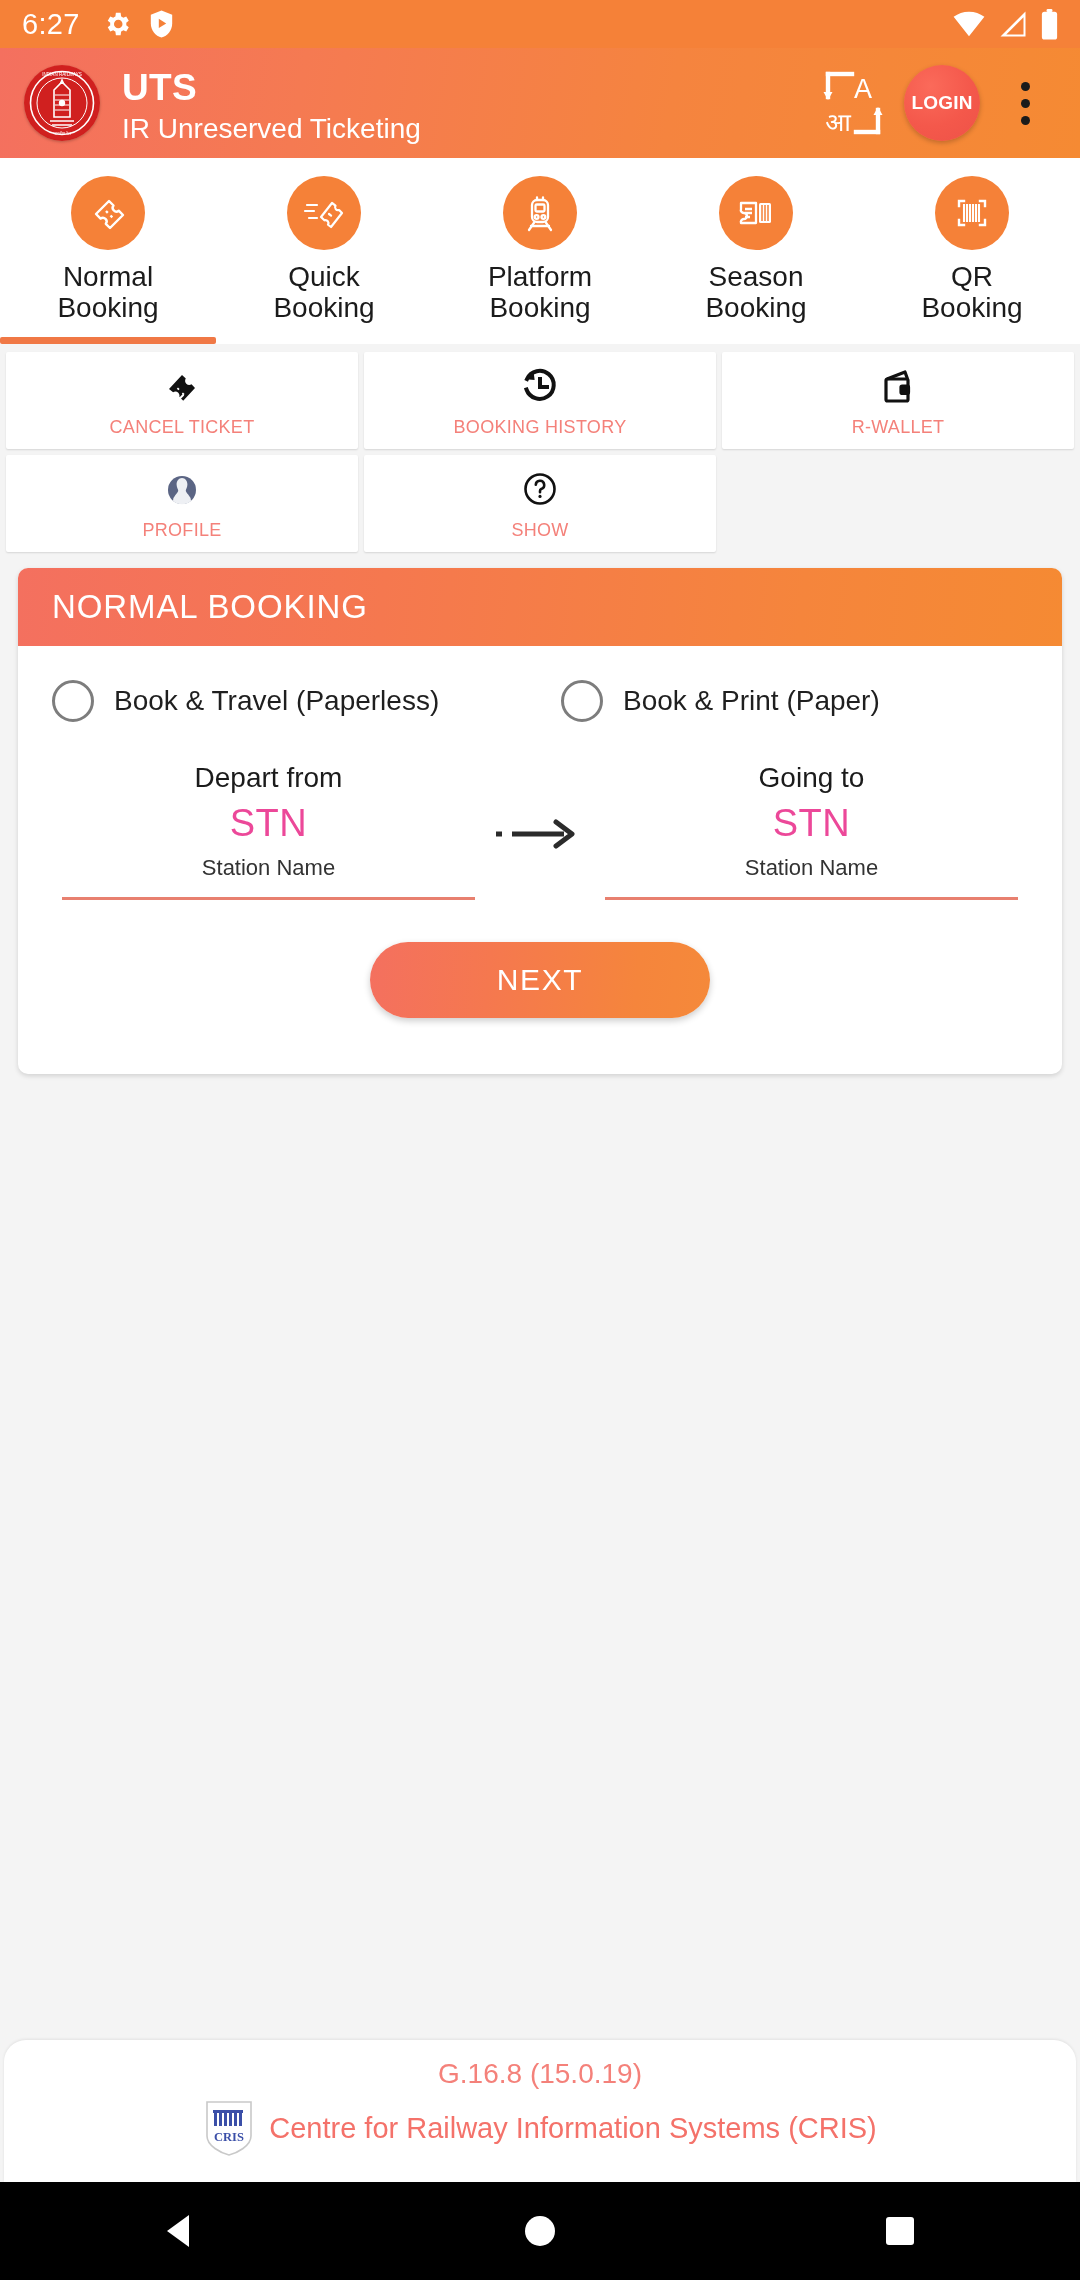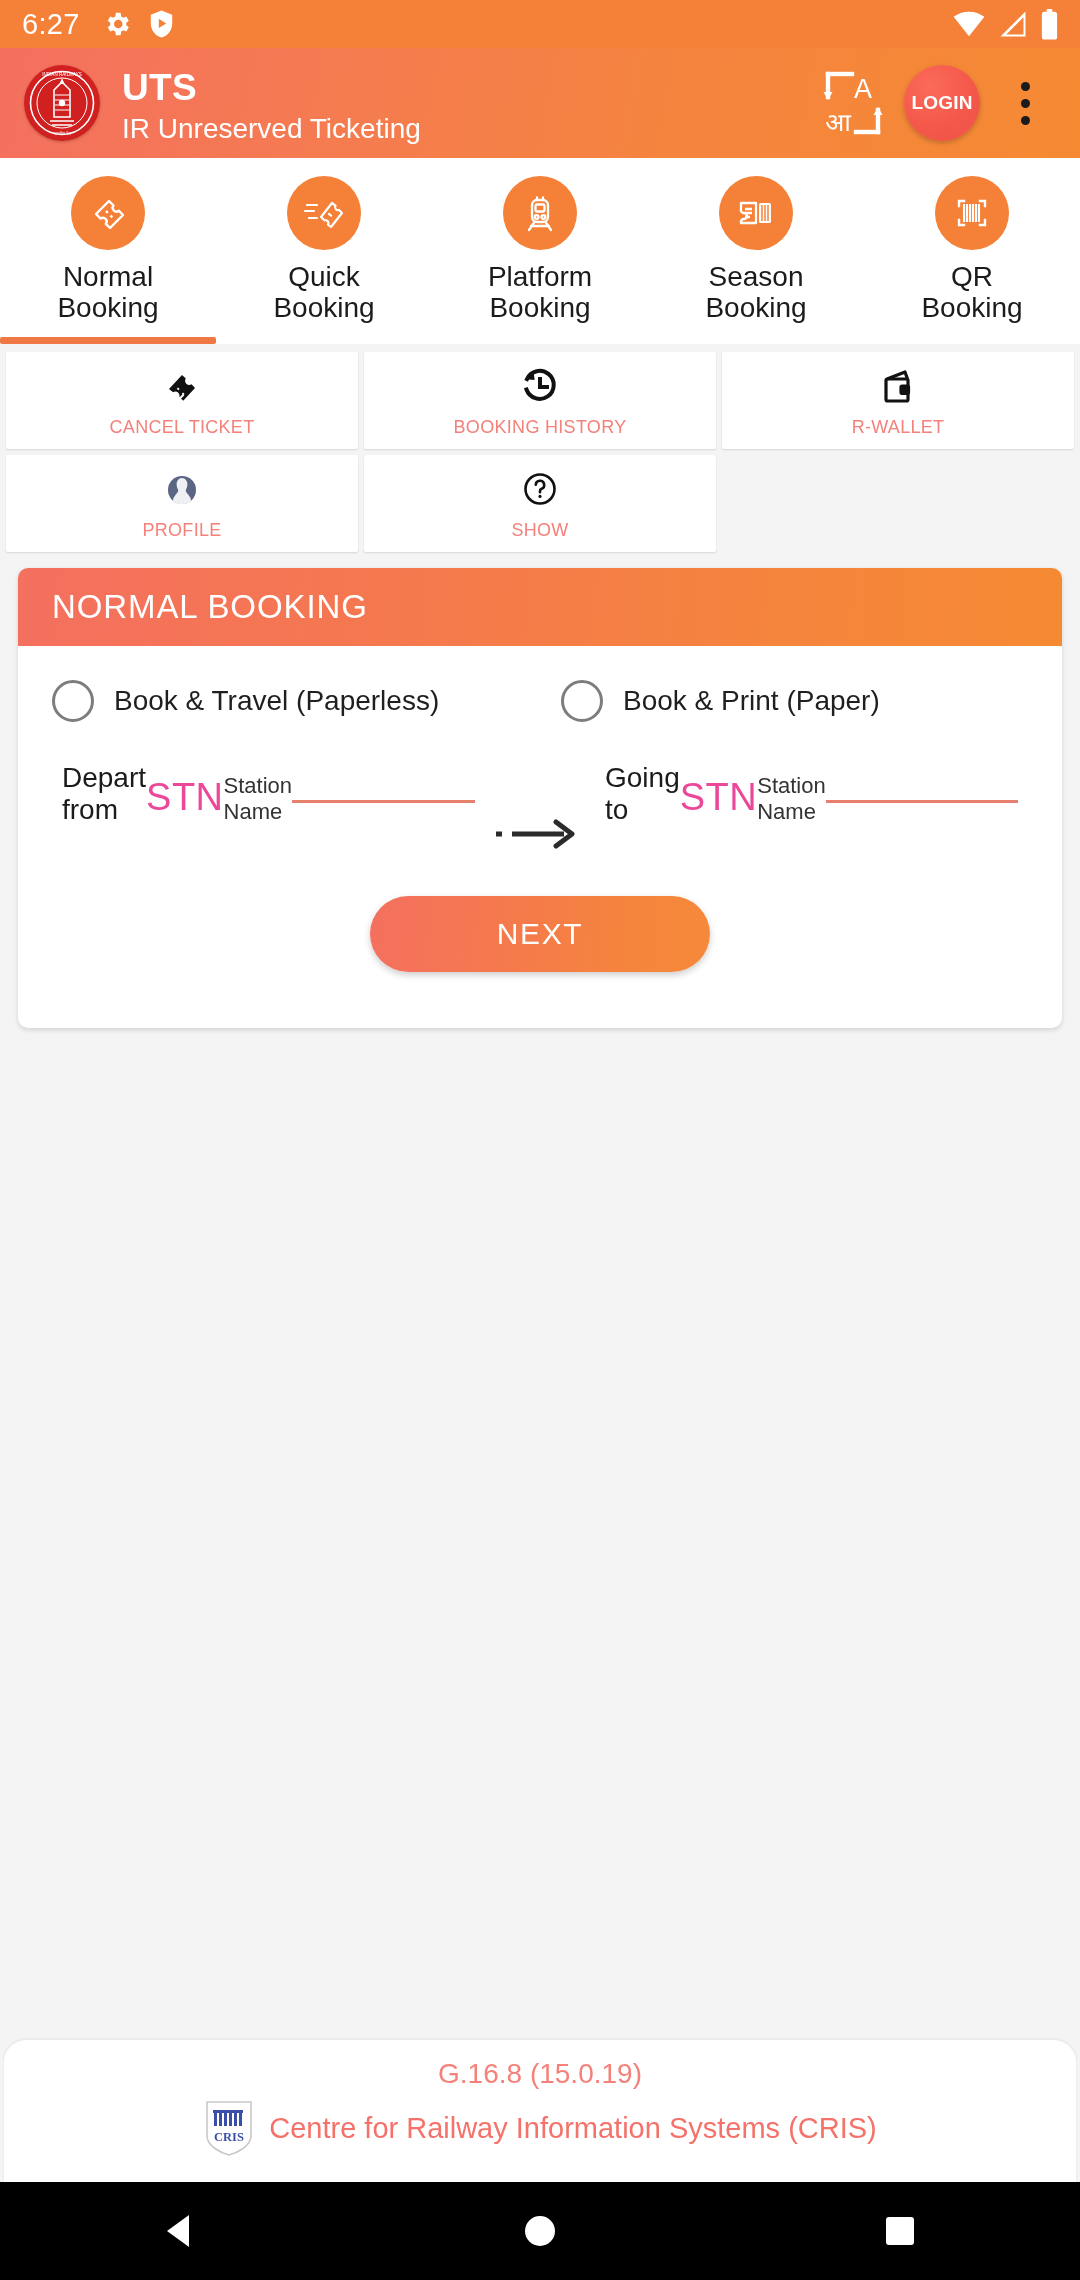--- a/index.html
+++ b/index.html
@@ -77,21 +77,21 @@
     color:#fff; font-size:33px; letter-spacing:.9px; font-weight:400;
   }
   .card-body { padding:34px 0 0; }
   .radios { display:flex; padding:0 34px; }
   .radio-item { display:flex; align-items:center; flex:1; }
   .radio-item.second { padding-left:42px; }
   .radio-dot { width:42px; height:42px; border-radius:50%; border:3px solid #7d7d7d; flex:none; }
   .radio-txt { margin-left:20px; font-size:28px; color:#1f1f1f; }
 
   .stations { display:flex; align-items:flex-start; padding:40px 44px 0; }
-  .stn { flex:1; display:flex; flex-direction:row; align-items:center; }
+  .stn { flex:1; display:flex; flex-direction:column; align-items:center; }
   .stn-cap { font-size:28px; color:#1b1b1b; }
   .stn-code { font-size:38px; color:#ec4899; margin-top:8px; letter-spacing:.5px; }
   .stn-name { font-size:22px; color:#333; margin-top:10px; }
   .stn-rule { height:3px; background:#e8806f; width:100%; margin-top:16px; }
   .arrow { width:130px; display:flex; align-items:center; justify-content:center; padding-top:52px; }
 
   .nextwrap { display:flex; justify-content:center; padding:42px 8px 56px; }
   .next-btn {
     width:340px; height:76px; border-radius:40px; border:none;
     background:linear-gradient(95deg,#f4705f 0%,#f5784f 35%,#f5853c 78%,#f5893a 100%);

